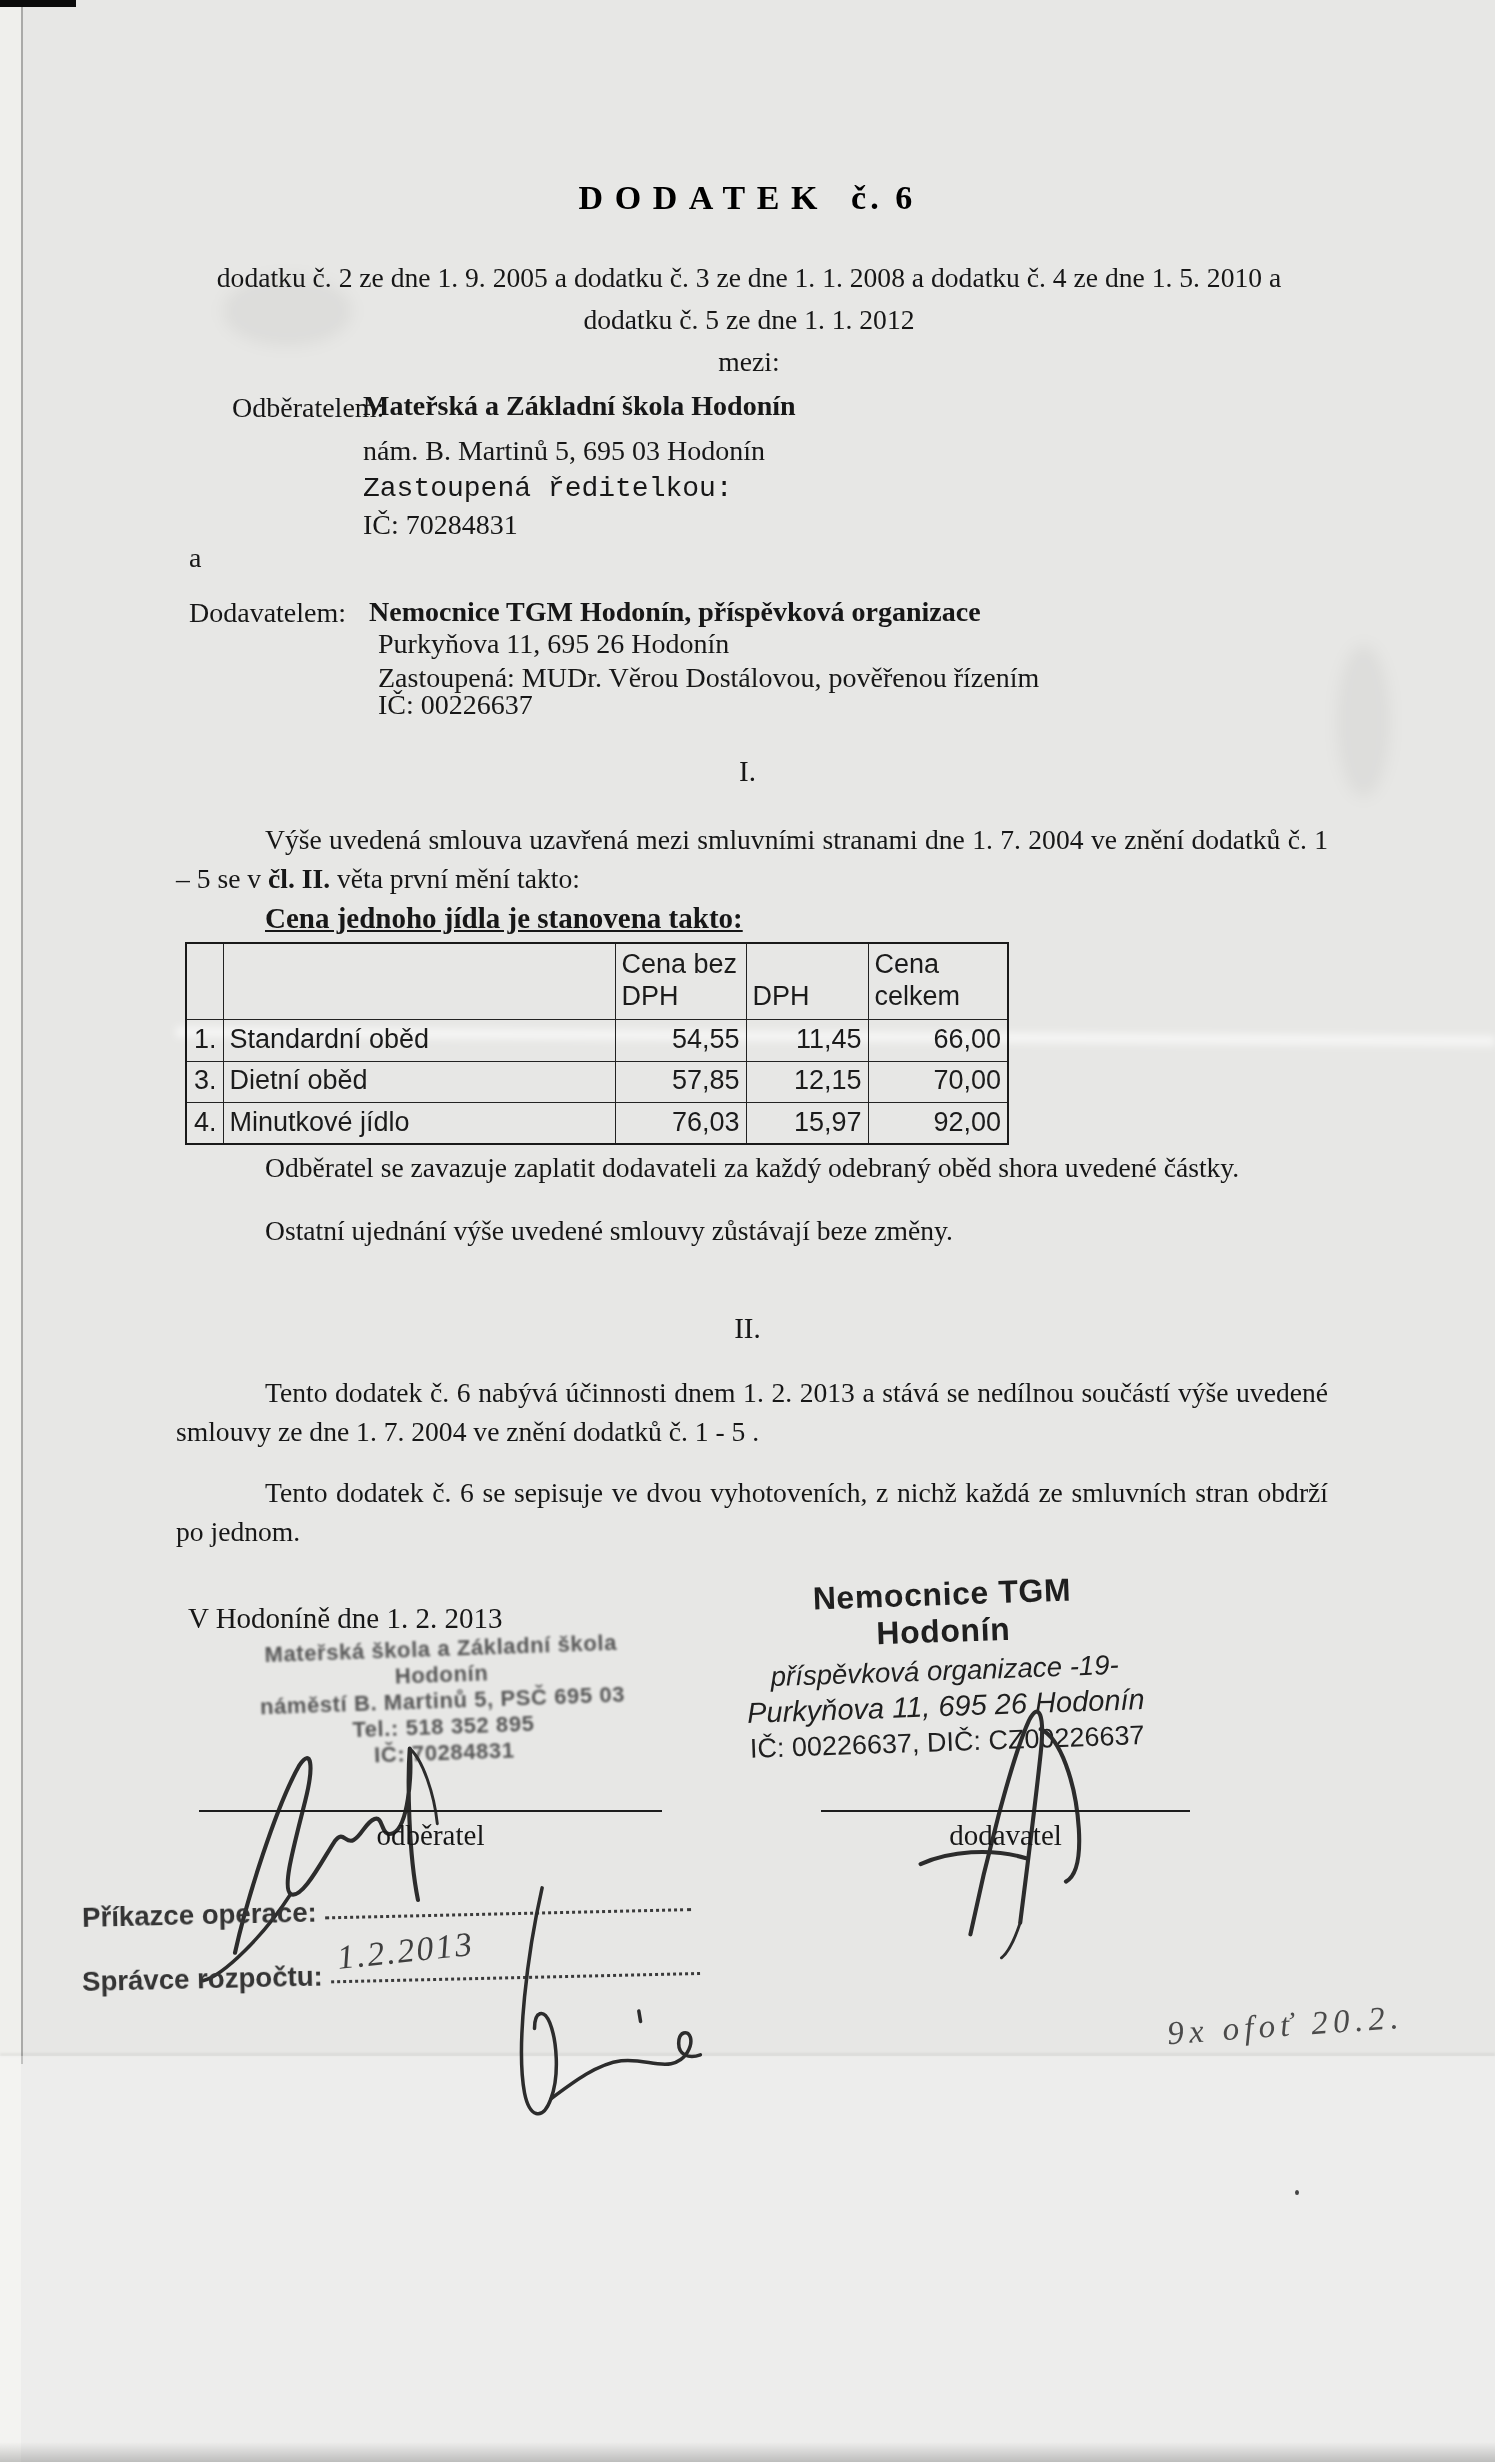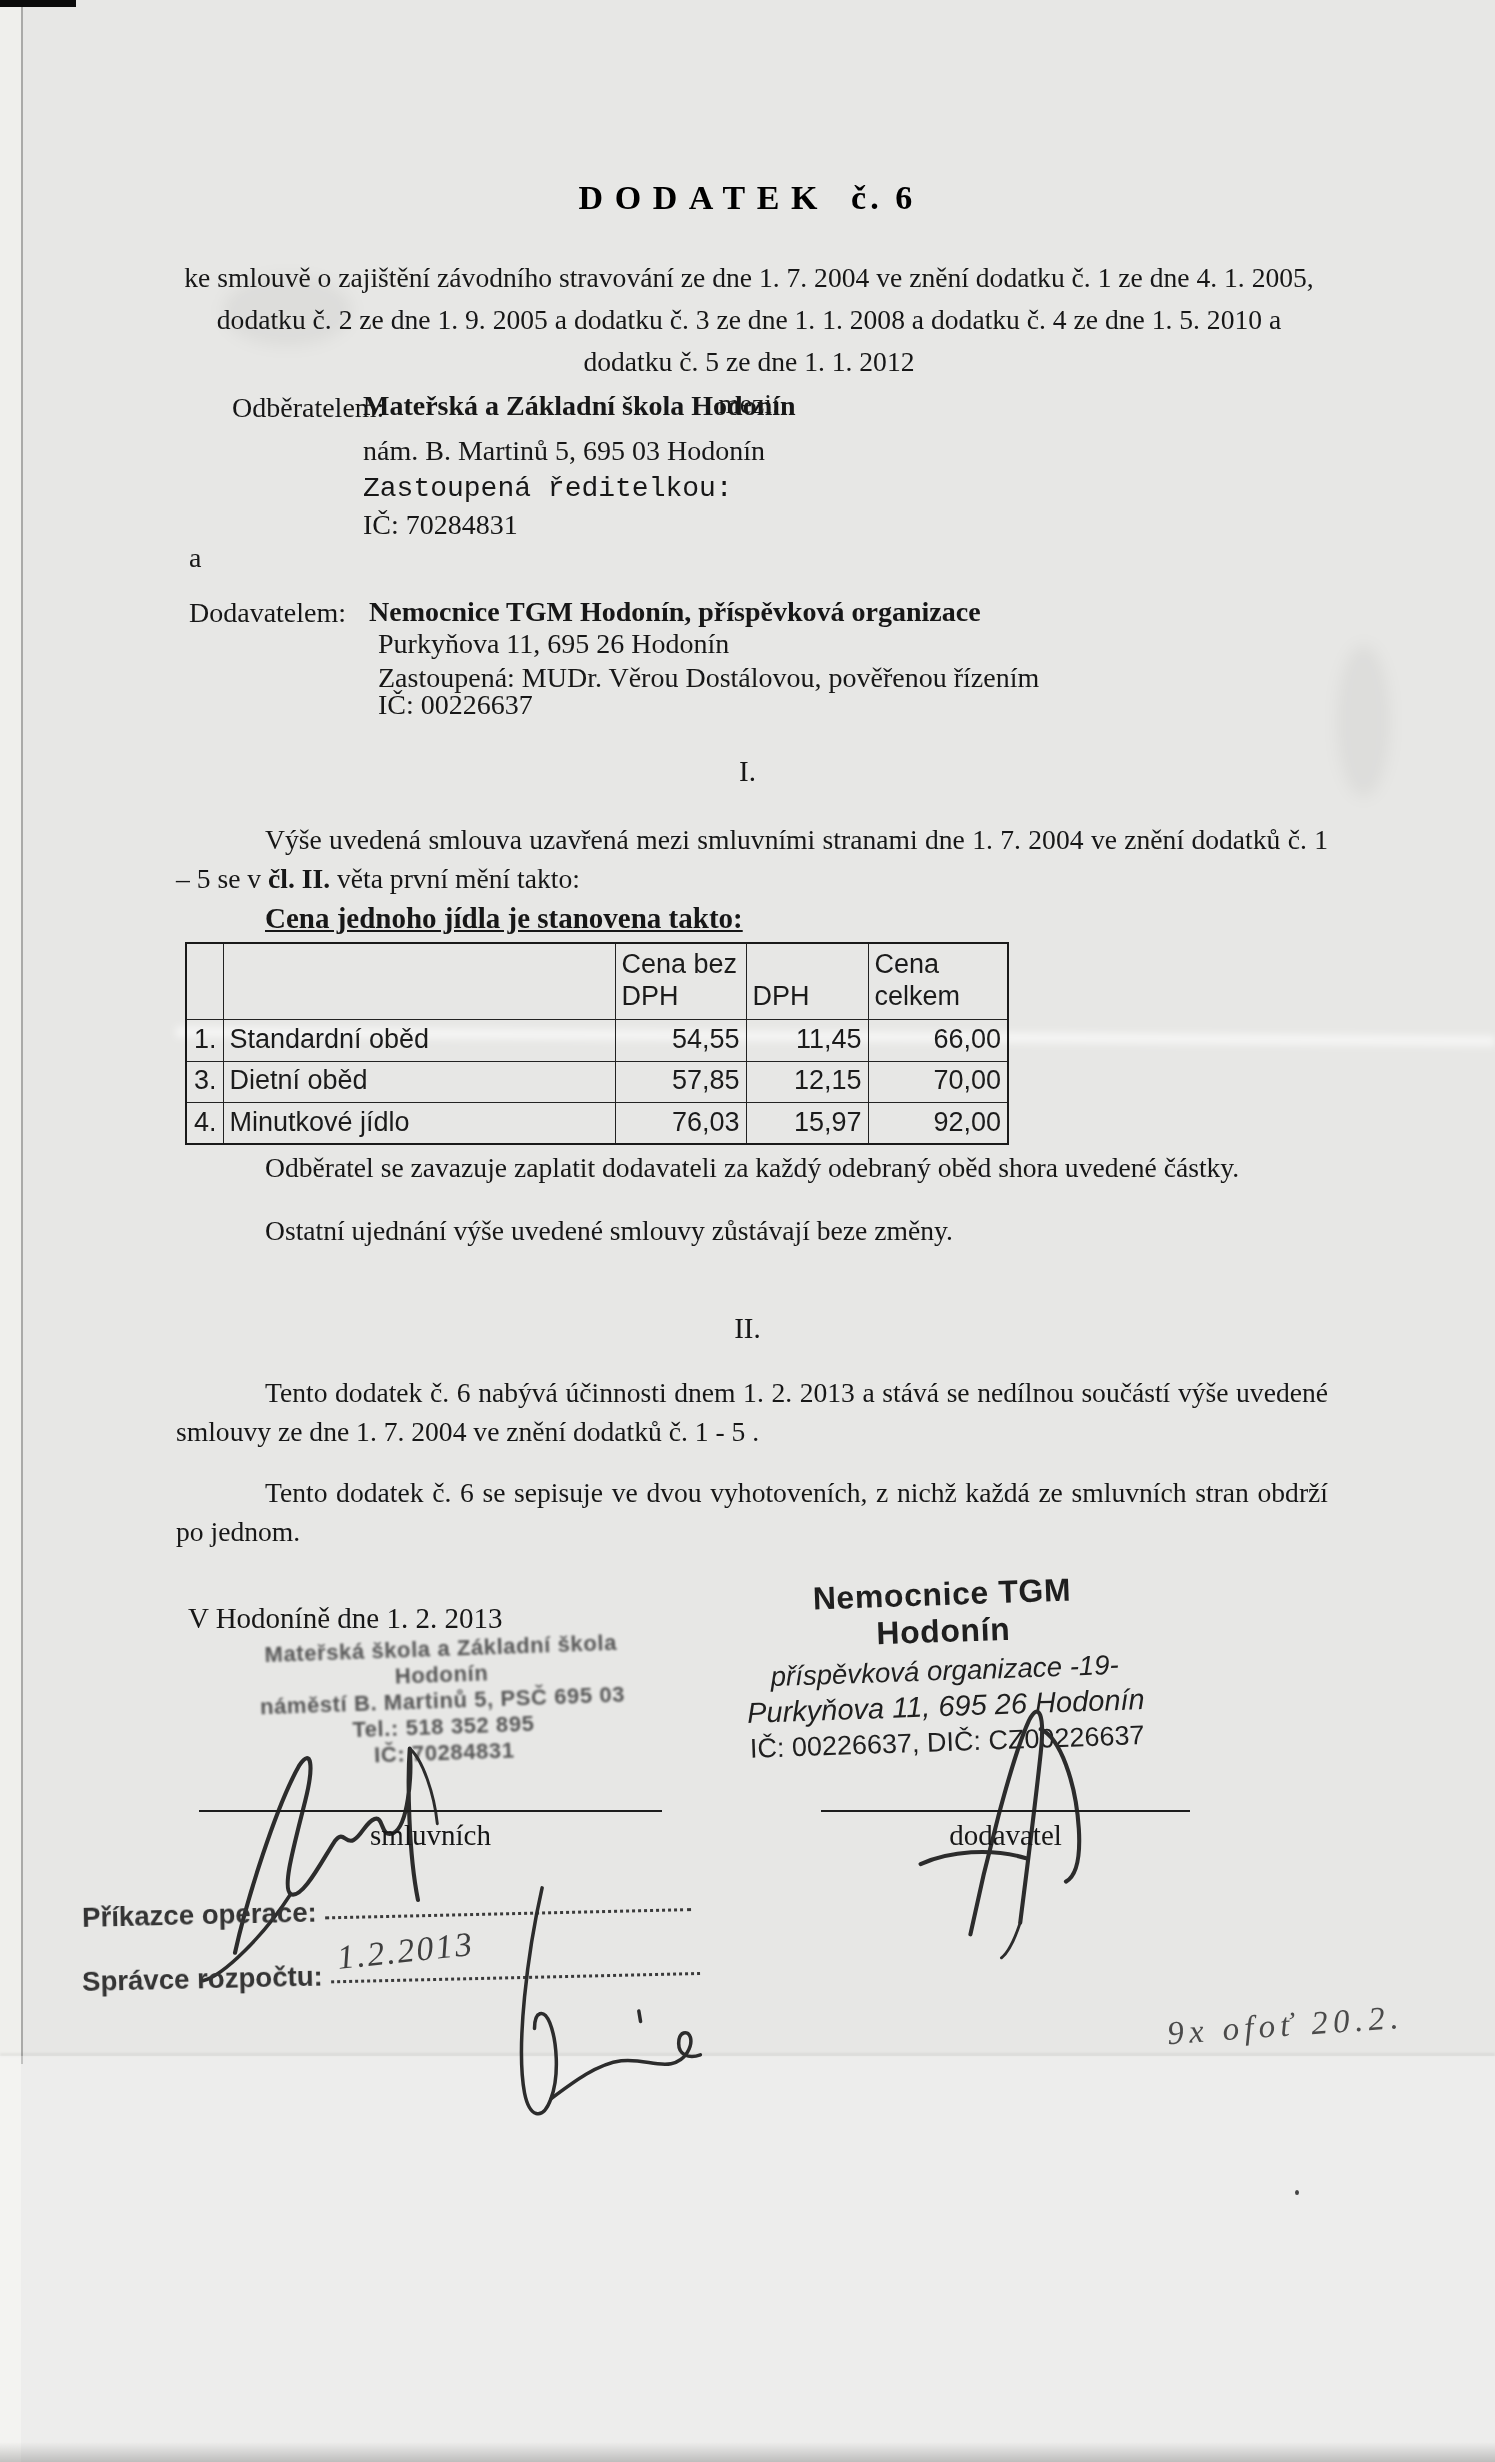--- a/index.html
+++ b/index.html
@@ -84,21 +84,20 @@
   <div class="smudge" style="left:1337px;top:645px;width:53px;height:152px;"></div>
   <div class="speck" style="left:1295px;top:2190px;"></div>
   <div class="edge-bottom"></div>
 
   <div class="abs title">
     <span class="word">DODATEK</span>
     <span class="num">č. 6</span>
   </div>
 
   <div class="abs intro">
-    <div>ke smlouvě o zajištění závodního stravování ze dne 1. 7. 2004 ve znění dodatku č. 1 ze dne 4. 1. 2005,</div>
     <div>dodatku č. 2 ze dne 1. 9. 2005 a dodatku č. 3 ze dne 1. 1. 2008 a dodatku č. 4 ze dne 1. 5. 2010 a</div>
     <div>dodatku č. 5 ze dne 1. 1. 2012</div>
     <div>mezi:</div>
   </div>
 
   <div class="abs party-label" style="left:188px;top:392px;margin-left:44px;">Odběratelem:</div>
   <div class="abs party-name" style="left:363px;top:390px;">Mateřská a Základní škola Hodonín</div>
   <div class="abs line" style="left:363px;top:435px;">nám. B. Martinů 5, 695 03 Hodonín</div>
   <div class="abs line" style="left:363px;top:473px;font-family:Liberation Mono, monospace;">Zastoupená ředitelkou:</div>
   <div class="abs line" style="left:363px;top:509px;">IČ: 70284831</div>
@@ -190,21 +189,21 @@
   </svg>
 
   <svg class="sig" style="left:903px;top:1688px;" width="211" height="270" viewBox="0 0 360 460">
     <path d="M115 420 C 140 300, 185 120, 215 55 C 232 22, 242 45, 235 110 C 225 205, 210 320, 200 400" stroke-width="7"></path>
     <path d="M235 70 C 268 85, 295 160, 300 240 C 303 290, 296 320, 278 330" stroke-width="7"></path>
     <path d="M30 300 C 80 278, 150 272, 210 290" stroke-width="7"></path>
     <path d="M200 400 C 190 430, 178 452, 168 460" stroke-width="5"></path>
   </svg>
 
   <div class="abs sigline" style="left:199px;top:1810px;width:463px;"></div>
-  <div class="abs sig-label" style="left:199px;top:1819px;width:463px;">smluvních</div>
+  <div class="abs sig-label" style="left:199px;top:1819px;width:463px;">odběratel</div>
 
   <div class="abs sigline" style="left:821px;top:1810px;width:369px;"></div>
   <div class="abs sig-label" style="left:821px;top:1819px;width:369px;">dodavatel</div>
 
   <div class="abs approval" style="left:82px;top:1895px;">
     <span>Příkazce operace:</span><span class="dotline" style="width:366px;"></span>
   </div>
   <div class="abs approval" style="left:82px;top:1959px;">
     <span>Správce rozpočtu:</span><span class="dotline" style="width:369px;"></span>
   </div>

